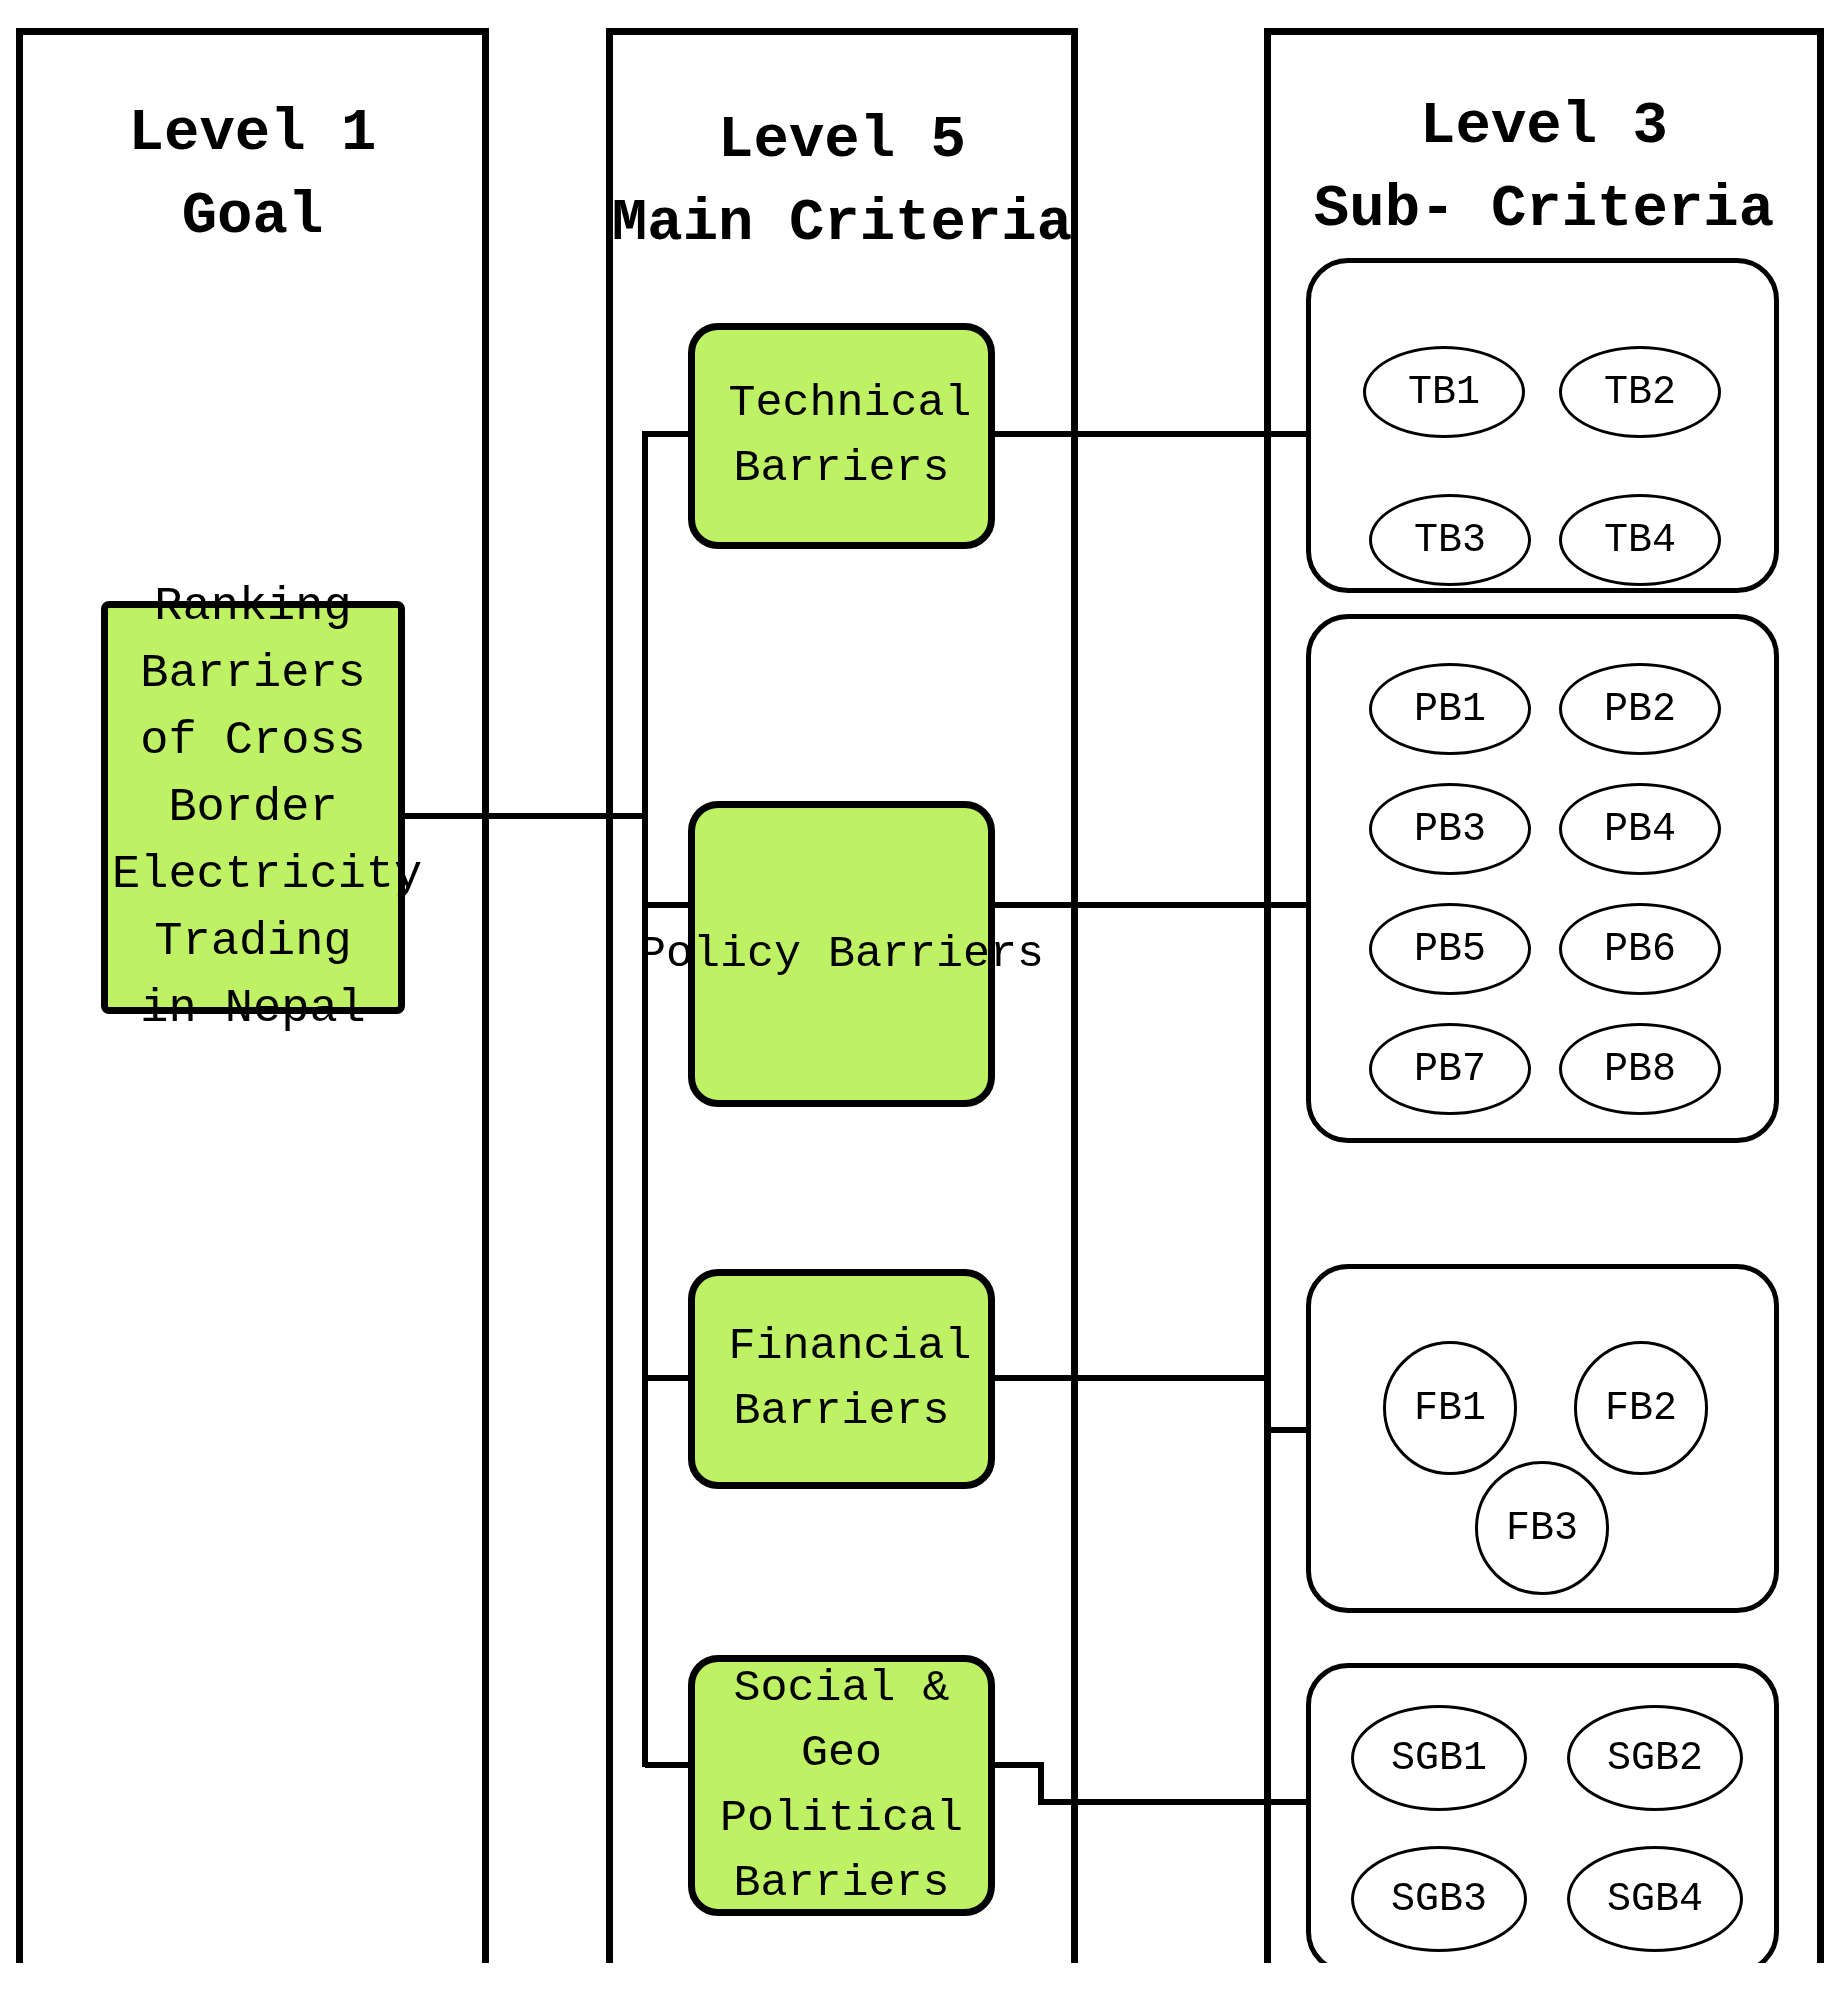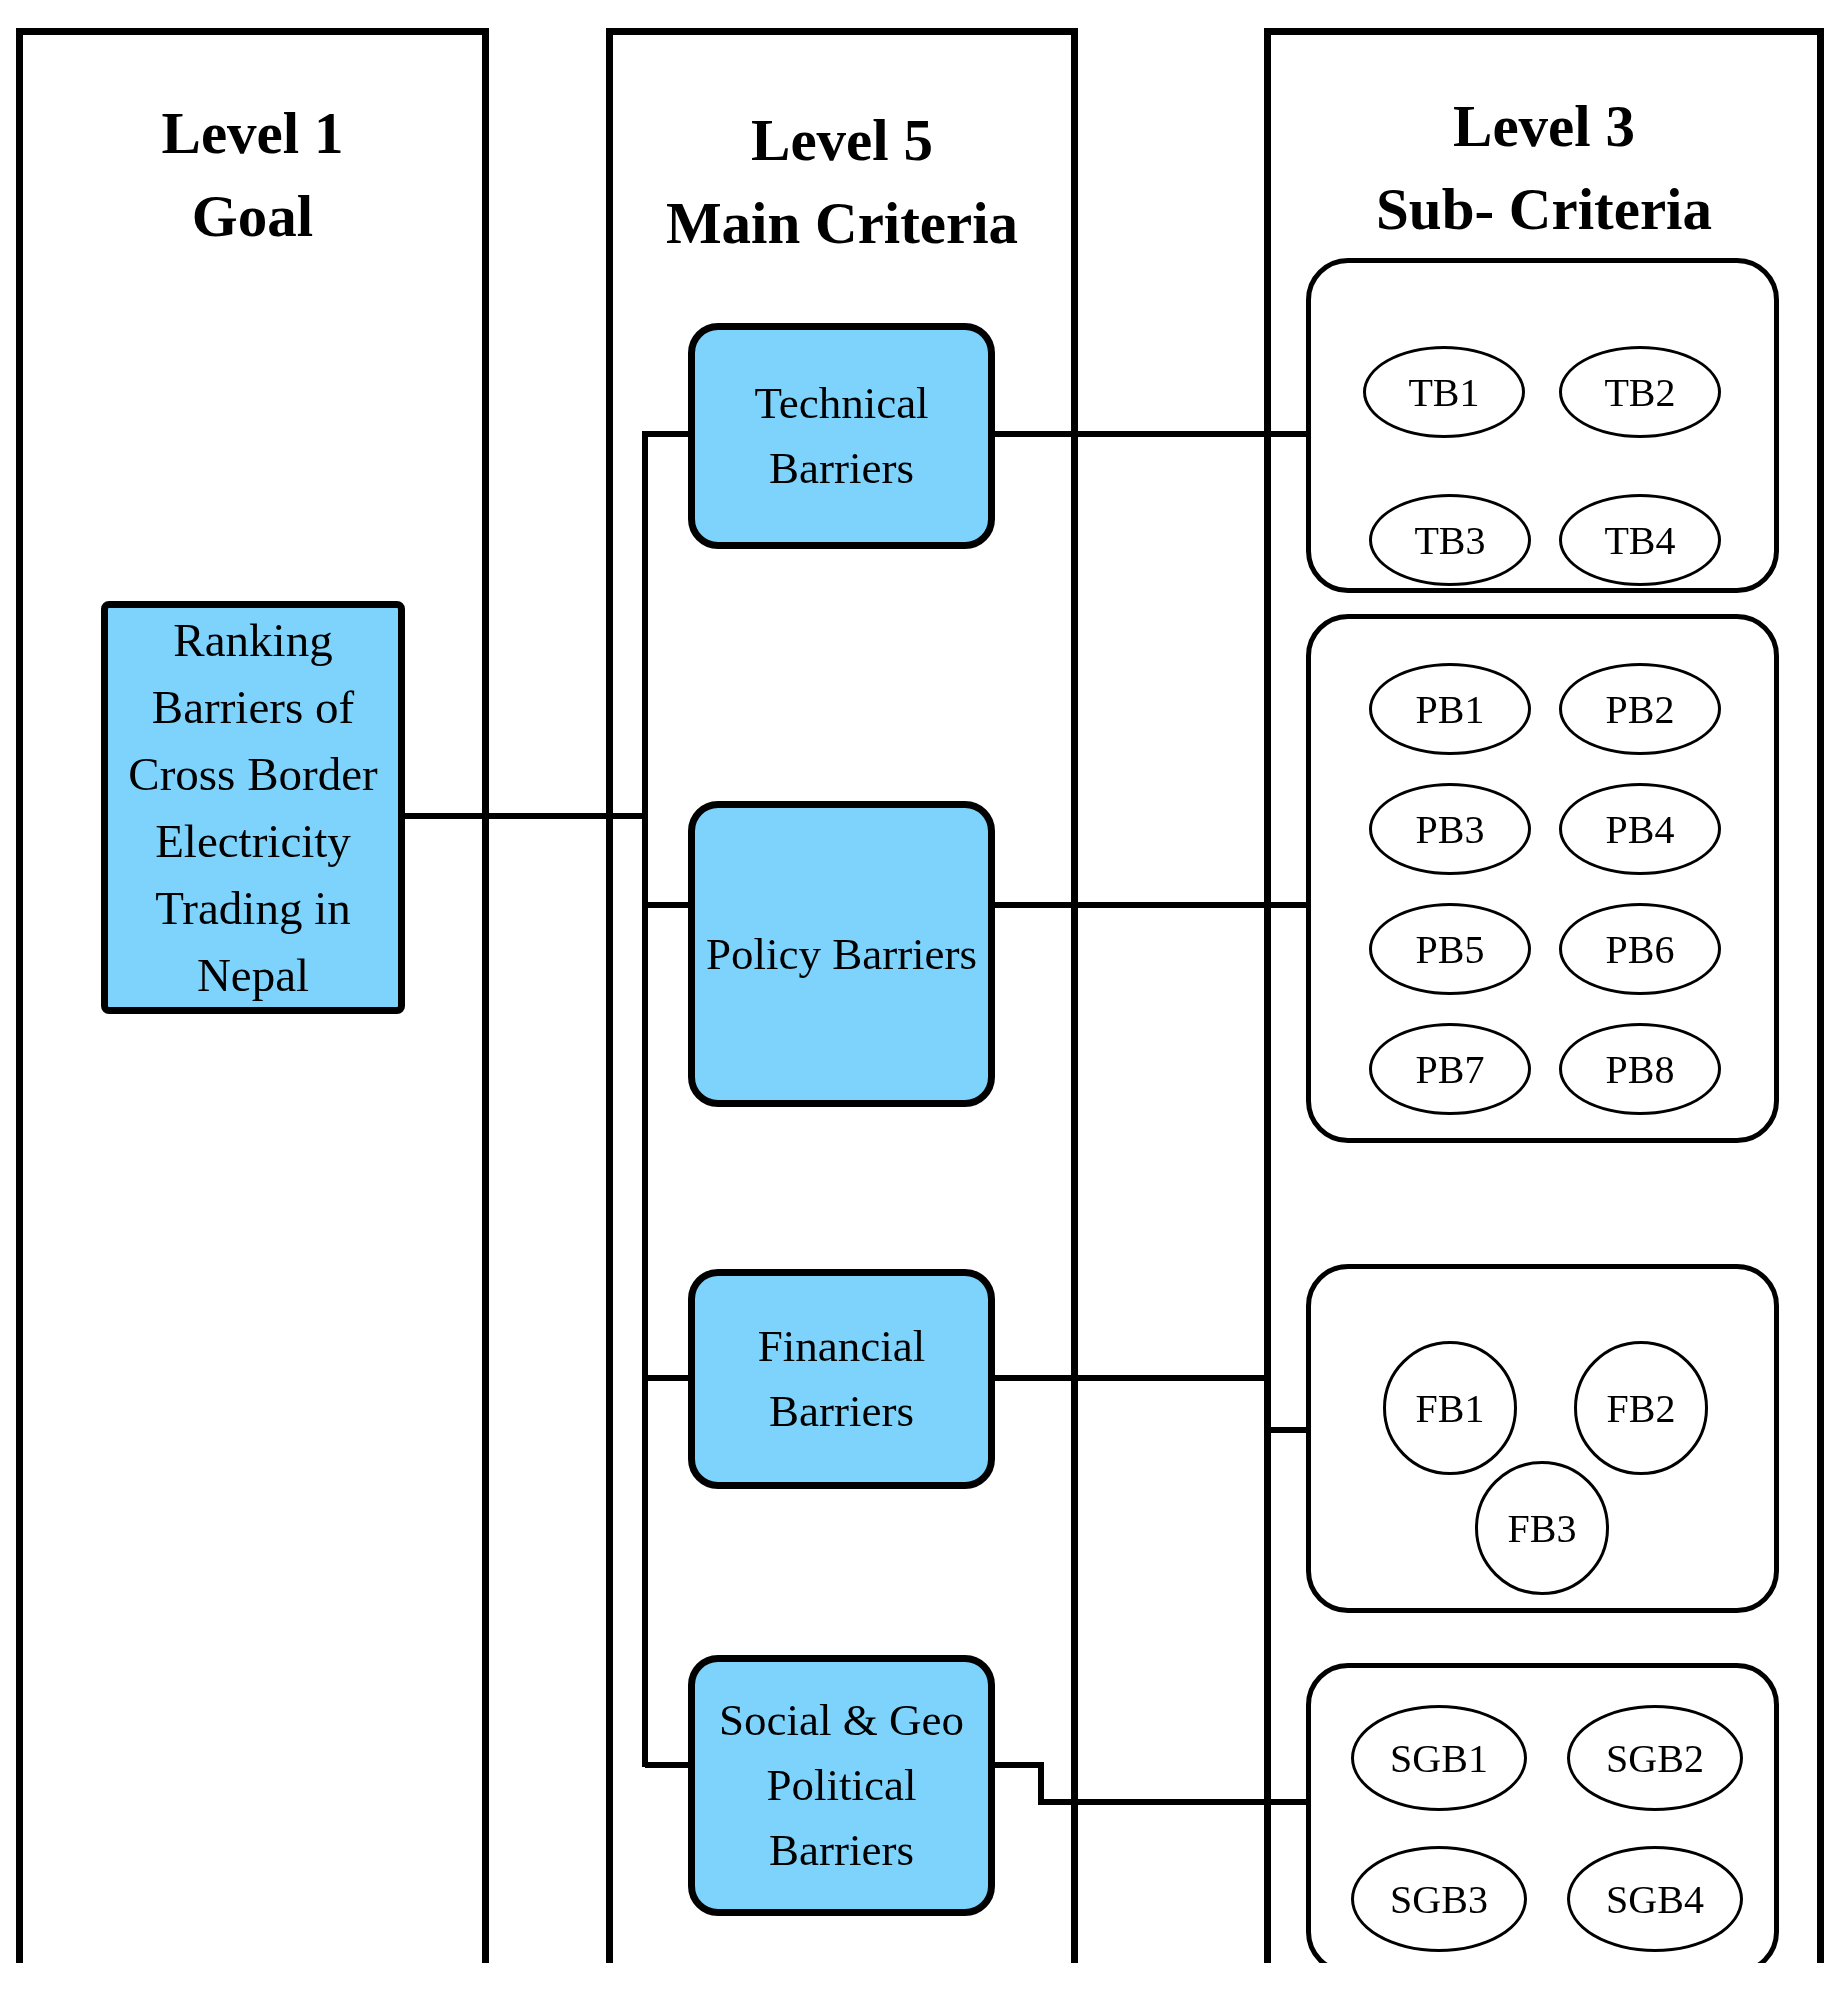--- a/index.html
+++ b/index.html
@@ -1,20 +1,20 @@
 <!DOCTYPE html>
 <html style="font-size:11.3px"><head>
 <meta charset="utf-8">
 <style>
   html,body{margin:0;padding:0;background:#ffffff;}
   #canvas{
     position:relative;
     width:1840px;height:1963px;
     background:#ffffff;
-    font-family:Liberation Serif, serif;
+    font-family:Liberation Mono, monospace;
     color:#000000;
     overflow:hidden;
   }
   .col{
     position:absolute;
     border:7px solid #000000;
     background:#ffffff;
     box-sizing:border-box;
   }
   .hdr{
@@ -22,21 +22,21 @@
     text-align:center;
     font-weight:bold;
     font-size:59px;
     line-height:83px;
   }
   .hline,.vline{position:absolute;background:#000000;}
   .rbox{
     position:absolute;
     border:7px solid #000000;
     border-radius:30px;
-    background:#7dd3fc;
+    background:#bef264;
     box-sizing:border-box;
     display:flex;align-items:center;justify-content:center;
     text-align:center;
     font-size:45px;line-height:65px;
   }
   #goal-box{font-size:47px;line-height:67px;}
   #goal-box .lbl{width:282px;}
   #box-technical .lbl,#box-financial .lbl{width:226px;}
   #box-policy .lbl{white-space:nowrap;}
   #box-social .lbl{width:275px;}

